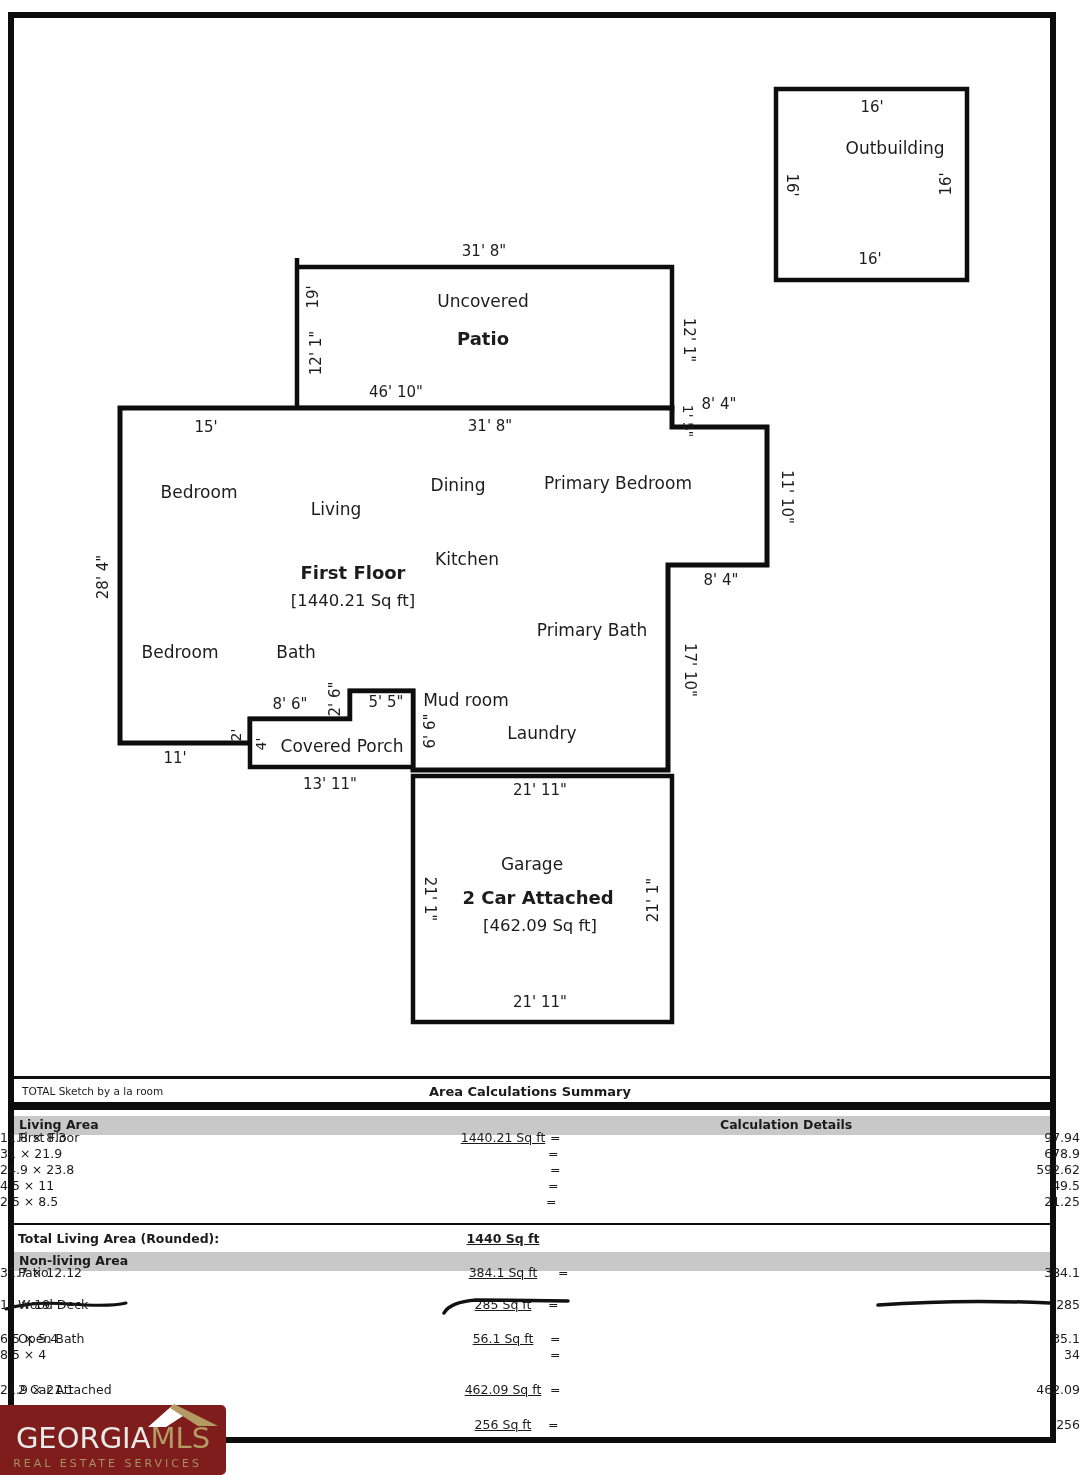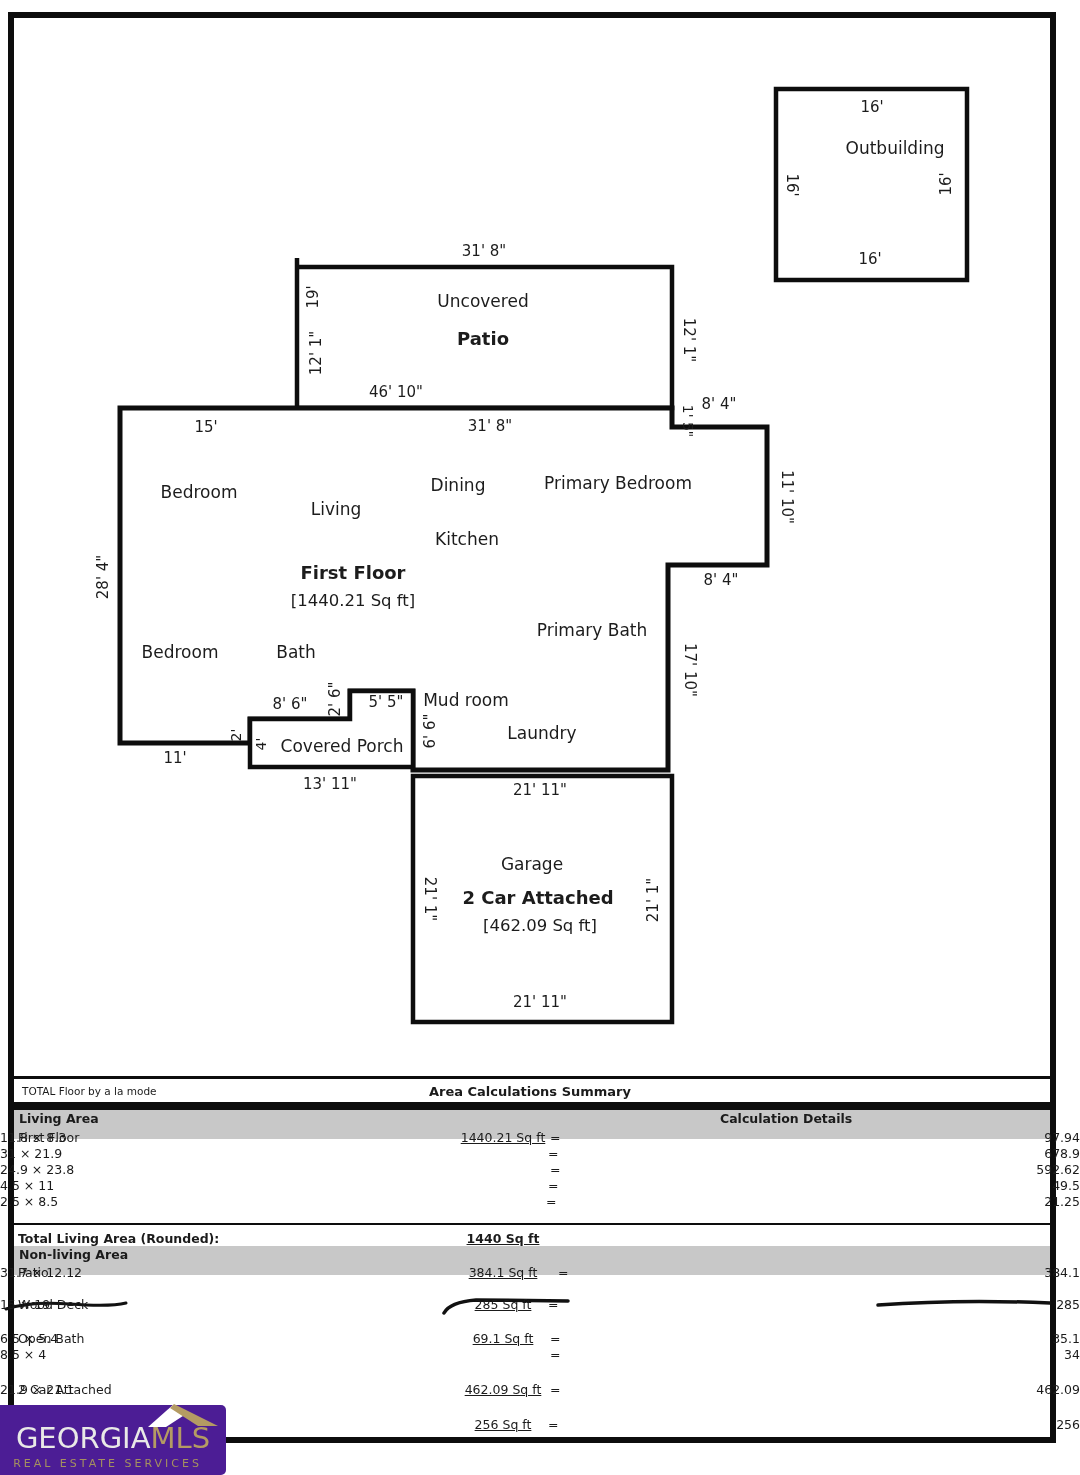--- a/index.html
+++ b/index.html
@@ -15,30 +15,30 @@
   .room{font-size:17px;}
   .b{font-weight:bold;}
   .big{font-size:18px;}
   .sqft{font-size:16.5px;}
   .vd{transform:translate(-50%,-50%) rotate(90deg);}
   .vu{transform:translate(-50%,-50%) rotate(-90deg);}
   
   .credit{position:absolute;left:22px;top:1085px;font-size:10.5px;}
   .sum-title{position:absolute;left:380px;top:1084px;width:300px;text-align:center;
              font-size:13px;font-weight:bold;}
-  .graybar{position:absolute;left:14px;width:1036px;height:29px;background:#c8c8c8;}
+  .graybar{position:absolute;left:14px;width:1036px;height:19px;background:#c8c8c8;margin-top:6px;}
   .bar-label{position:absolute;left:5px;top:1px;font-size:12.5px;font-weight:bold;}
   .calc-head{position:absolute;left:706px;top:1px;font-size:12.5px;font-weight:bold;}
   .tname{position:absolute;left:18px;font-size:12.5px;}
   .tarea{position:absolute;left:398px;width:210px;text-align:center;font-size:12.5px;text-decoration:underline;}
   .tcalc{position:absolute;left:915px;width:133px;display:flex;
          justify-content:space-between;font-size:12.5px;}
   .trow-abs{position:absolute;left:0;top:0;width:1080px;height:0;}
   
-  .logo{position:absolute;left:0px;top:1405px;width:226px;height:70px;background:#4c1d95;
+  .logo{position:absolute;left:0px;top:1405px;width:226px;height:70px;background:#7f1d1d;
         border-radius:0 5px 5px 0;z-index:6;}
   .logo-text{position:absolute;left:0;top:17px;width:226px;text-align:center;
              font-size:29px;font-weight:500;letter-spacing:0px;line-height:32px;}
   .logo-text .g{color:#e9e9e7;}
   .logo-text .m{color:#b49b63;}
   .tagline{position:absolute;left:0;top:52px;width:215px;text-align:center;
            font-size:11px;letter-spacing:3px;color:#a5915f;}
   .roof{position:absolute;left:138px;top:1396px;z-index:7;}
 </style>
 </head>
@@ -85,21 +85,21 @@
   <div class="lbl vd" style="left:787px;top:497px;">11' 10"</div>
   <div class="lbl" style="left:721px;top:580px;">8' 4"</div>
   <div class="lbl vd" style="left:690px;top:670px;">17' 10"</div>
   <div class="lbl" style="left:175px;top:758px;">11'</div>
 
   <div class="lbl room" style="left:199px;top:492px;">Bedroom</div>
   <div class="lbl room" style="left:336px;top:509px;">Living</div>
   <div class="lbl room" style="left:458px;top:485px;">Dining</div>
   <div class="lbl room" style="left:618px;top:483px;">Primary Bedroom</div>
   <div class="lbl big b" style="left:353px;top:572px;">First Floor</div>
-  <div class="lbl room" style="left:467px;top:539px;">Kitchen</div>
+  <div class="lbl room" style="left:467px;top:559px;">Kitchen</div>
   <div class="lbl sqft" style="left:353px;top:600px;">[1440.21 Sq ft]</div>
   <div class="lbl room" style="left:592px;top:630px;">Primary Bath</div>
   <div class="lbl room" style="left:180px;top:652px;">Bedroom</div>
   <div class="lbl room" style="left:296px;top:652px;">Bath</div>
   <div class="lbl room" style="left:466px;top:700px;">Mud room</div>
   <div class="lbl room" style="left:542px;top:733px;">Laundry</div>
 
   <div class="lbl" style="left:290px;top:704px;">8' 6"</div>
   <div class="lbl vu" style="left:335px;top:699px;">2' 6"</div>
   <div class="lbl" style="left:386px;top:702px;">5' 5"</div>
@@ -110,21 +110,21 @@
   <div class="lbl" style="left:330px;top:784px;">13' 11"</div>
 
   <div class="lbl" style="left:540px;top:790px;">21' 11"</div>
   <div class="lbl room" style="left:532px;top:864px;">Garage</div>
   <div class="lbl big b" style="left:538px;top:897px;">2 Car Attached</div>
   <div class="lbl sqft" style="left:540px;top:925px;">[462.09 Sq ft]</div>
   <div class="lbl vd" style="left:430px;top:899px;">21' 1"</div>
   <div class="lbl vu" style="left:653px;top:900px;">21' 1"</div>
   <div class="lbl" style="left:540px;top:1002px;">21' 11"</div>
 
-  <div class="credit">TOTAL Floor by a la mode</div>
+  <div class="credit">TOTAL Sketch by a la room</div>
   <div class="sum-title">Area Calculations Summary</div>
 
   <div class="graybar" style="top:1110px;">
     <span class="bar-label">Living Area</span>
     <span class="calc-head">Calculation Details</span>
   </div>
 
   <div class="trow-abs" style="top:1130px;">
     <span class="tname">First Floor</span>
     <span class="tarea">1440.21 Sq ft</span>
@@ -179,21 +179,21 @@
     <span class="tarea">285 Sq ft</span>
   </div>
   <div class="tcalc trow-abs" style="top:1297px;">
     <span>15 × 19</span>
       <span>=</span>
       <span>285</span>
   </div>
 
   <div class="trow-abs" style="top:1331px;">
     <span class="tname">Open Bath</span>
-    <span class="tarea">69.1 Sq ft</span>
+    <span class="tarea">56.1 Sq ft</span>
   </div>
   <div class="tcalc trow-abs" style="top:1331px;">
     <span>6.5 × 5.4</span>
       <span>=</span>
       <span>35.1</span>
   </div>
   <div class="tcalc trow-abs" style="top:1347px;">
     <span>8.5 × 4</span>
       <span>=</span>
       <span>34</span>

